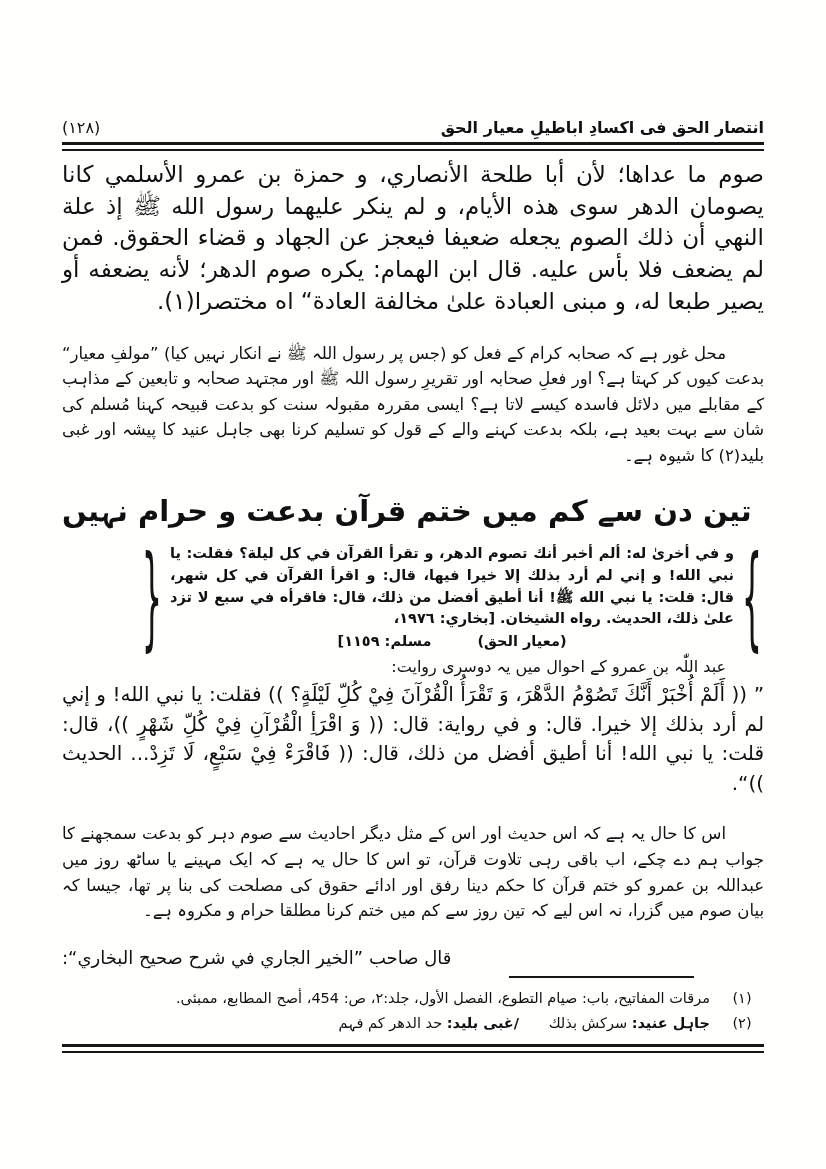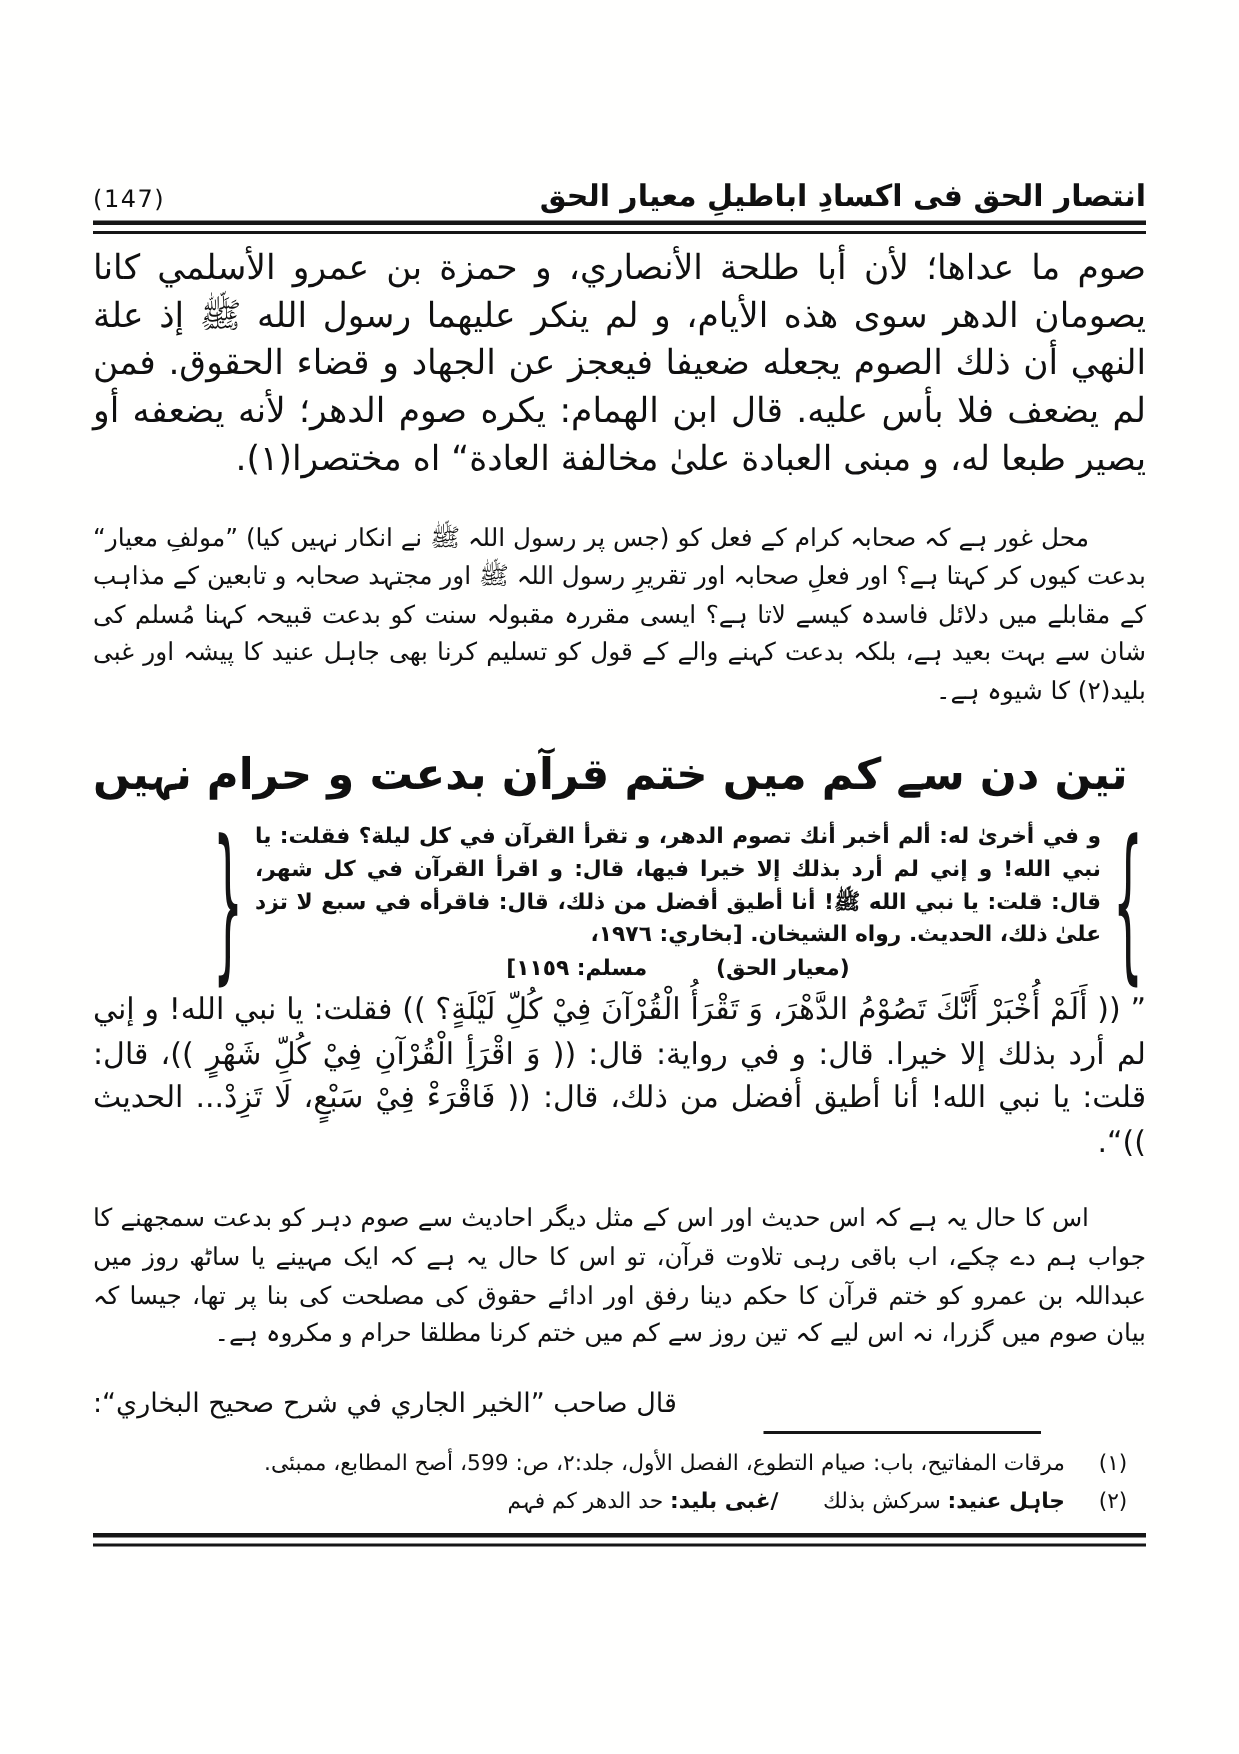--- a/index.html
+++ b/index.html
@@ -3,21 +3,21 @@
 <meta charset="utf-8">
 <style>
   html,body{margin:0;padding:0;background:#ffffff;}
   .page{
     width:826px;height:1169px;overflow:hidden;box-sizing:border-box;
     background:#fffffe;color:#101010;direction:rtl;position:relative;
     padding:118px 62px 0 62px;
     font-family:"DejaVu Sans",sans-serif;
   }
   .hd{display:flex;justify-content:space-between;align-items:flex-end;margin-bottom:5px;}
-  .hd-title{font-size:20px;font-weight:bold;}
+  .hd-title{font-size:16px;font-weight:bold;}
   .hd-page{font-size:16px;letter-spacing:1px;}
   .rule-double{height:4px;border-top:3px solid #161616;border-bottom:2px solid #161616;}
   .p{text-align:justify;}
   .p-ar1{font-size:23px;line-height:1.38;margin:8px 0 4px;}
   .p-ur{font-size:16.5px;line-height:1.55;margin:23px 0;}
   .indent{text-indent:38px;}
   .heading{text-align:left;font-weight:900;font-size:29px;margin:14px 0 8px;line-height:1.4;}
   .quote{display:flex;align-items:stretch;margin:2px 0 4px 78px;}
   .brace{flex:0 0 24px;display:flex;align-items:center;justify-content:center;
          font-size:32px;font-weight:400;transform:scaleY(3.5);color:#141414;}
@@ -35,21 +35,21 @@
   .gap{margin-right:25px;}
   .rule-bottom{margin-top:8px;}
 </style>
 </head>
 <body>
 
 <div class="page">
 
   <div class="hd">
     <div class="hd-title">انتصار الحق فی اکسادِ اباطیلِ معیار الحق</div>
-    <div class="hd-page">(147)</div>
+    <div class="hd-page">(١٢٨)</div>
   </div>
   <div class="rule-double"></div>
 
   <p class="p p-ar1">صوم ما عداها؛ لأن أبا طلحة الأنصاري، و حمزة بن عمرو الأسلمي كانا يصومان الدهر سوى هذه الأيام، و لم ينكر عليهما رسول الله ﷺ إذ علة النهي أن ذلك الصوم يجعله ضعيفا فيعجز عن الجهاد و قضاء الحقوق. فمن لم يضعف فلا بأس عليه. قال ابن الهمام: يكره صوم الدهر؛ لأنه يضعفه أو يصير طبعا له، و مبنى العبادة علىٰ مخالفة العادة“ اه مختصرا(١).</p>
 
   <p class="p p-ur indent">محل غور ہے کہ صحابہ کرام کے فعل کو (جس پر رسول اللہ ﷺ نے انکار نہیں کیا) ”مولفِ معیار“ بدعت کیوں کر کہتا ہے؟ اور فعلِ صحابہ اور تقریرِ رسول اللہ ﷺ اور مجتہد صحابہ و تابعین کے مذاہب کے مقابلے میں دلائل فاسدہ کیسے لاتا ہے؟ ایسی مقررہ مقبولہ سنت کو بدعت قبیحہ کہنا مُسلم کی شان سے بہت بعید ہے، بلکہ بدعت کہنے والے کے قول کو تسلیم کرنا بھی جاہل عنید کا پیشہ اور غبی بلید(٢) کا شیوہ ہے۔</p>
 
   <h1 class="heading">تین دن سے کم میں ختم قرآن بدعت و حرام نہیں</h1>
 
   <div class="quote">
@@ -57,33 +57,34 @@
     <div class="q-inner">
       <div class="q-text">و في أخریٰ له: ألم أخبر أنك تصوم الدهر، و تقرأ القرآن في كل ليلة؟ فقلت: يا نبي الله! و إني لم أرد بذلك إلا خيرا فيها، قال: و اقرأ القرآن في كل شهر، قال: قلت: يا نبي الله ﷺ! أنا أطيق أفضل من ذلك، قال: فاقرأه في سبع لا تزد علىٰ ذلك، الحديث. رواه الشيخان. [بخاري: ١٩٧٦،</div>
       <div class="q-last">
         <span>(معیار الحق)</span>
         <span>مسلم: ١١٥٩]</span>
       </div>
     </div>
     <span class="brace" dir="ltr">}</span>
   </div>
 
+  <p class="p narrator indent">عبد اللّٰہ بن عمرو کے احوال میں یہ دوسری روایت:</p>
 
   <p class="p hadith">” (( أَلَمْ أُخْبَرْ أَنَّكَ تَصُوْمُ الدَّهْرَ، وَ تَقْرَأُ الْقُرْآنَ فِيْ كُلِّ لَيْلَةٍ؟ )) فقلت: يا نبي الله! و إني لم أرد بذلك إلا خيرا. قال: و في رواية: قال: (( وَ اقْرَأِ الْقُرْآنِ فِيْ كُلِّ شَهْرٍ ))، قال: قلت: يا نبي الله! أنا أطيق أفضل من ذلك، قال: (( فَاقْرَءْ فِيْ سَبْعٍ، لَا تَزِدْ... الحديث ))“.</p>
 
   <p class="p p-ur indent">اس کا حال یہ ہے کہ اس حدیث اور اس کے مثل دیگر احادیث سے صوم دہر کو بدعت سمجھنے کا جواب ہم دے چکے، اب باقی رہی تلاوت قرآن، تو اس کا حال یہ ہے کہ ایک مہینے یا ساٹھ روز میں عبداللہ بن عمرو کو ختم قرآن کا حکم دینا رفق اور ادائے حقوق کی مصلحت کی بنا پر تھا، جیسا کہ بیان صوم میں گزرا، نہ اس لیے کہ تین روز سے کم میں ختم کرنا مطلقا حرام و مکروہ ہے۔</p>
 
   <p class="speaker">قال صاحب ”الخیر الجاري في شرح صحیح البخاري“:</p>
 
   <div class="fn-sep"></div>
 
   <div class="fns">
     <div class="fn">
       <span class="fn-num">(١)</span>
-      <span>مرقات المفاتیح، باب: صیام التطوع، الفصل الأول، جلد:٢، ص: 599، أصح المطابع، ممبئی.</span>
+      <span>مرقات المفاتیح، باب: صیام التطوع، الفصل الأول، جلد:٢، ص: 454، أصح المطابع، ممبئی.</span>
     </div>
     <div class="fn">
       <span class="fn-num">(٢)</span>
       <span>
         <span class="fn-b">جاہل عنید:</span>
         <span>سرکش بذلك</span>
         <span class="fn-b gap">/غبی بلید:</span>
         <span>حد الدهر کم فہم</span>
       </span>
     </div>

